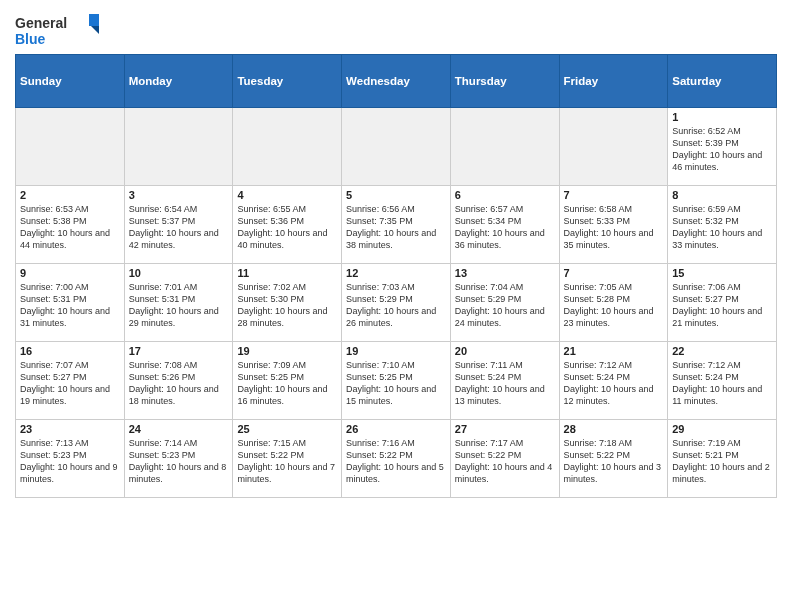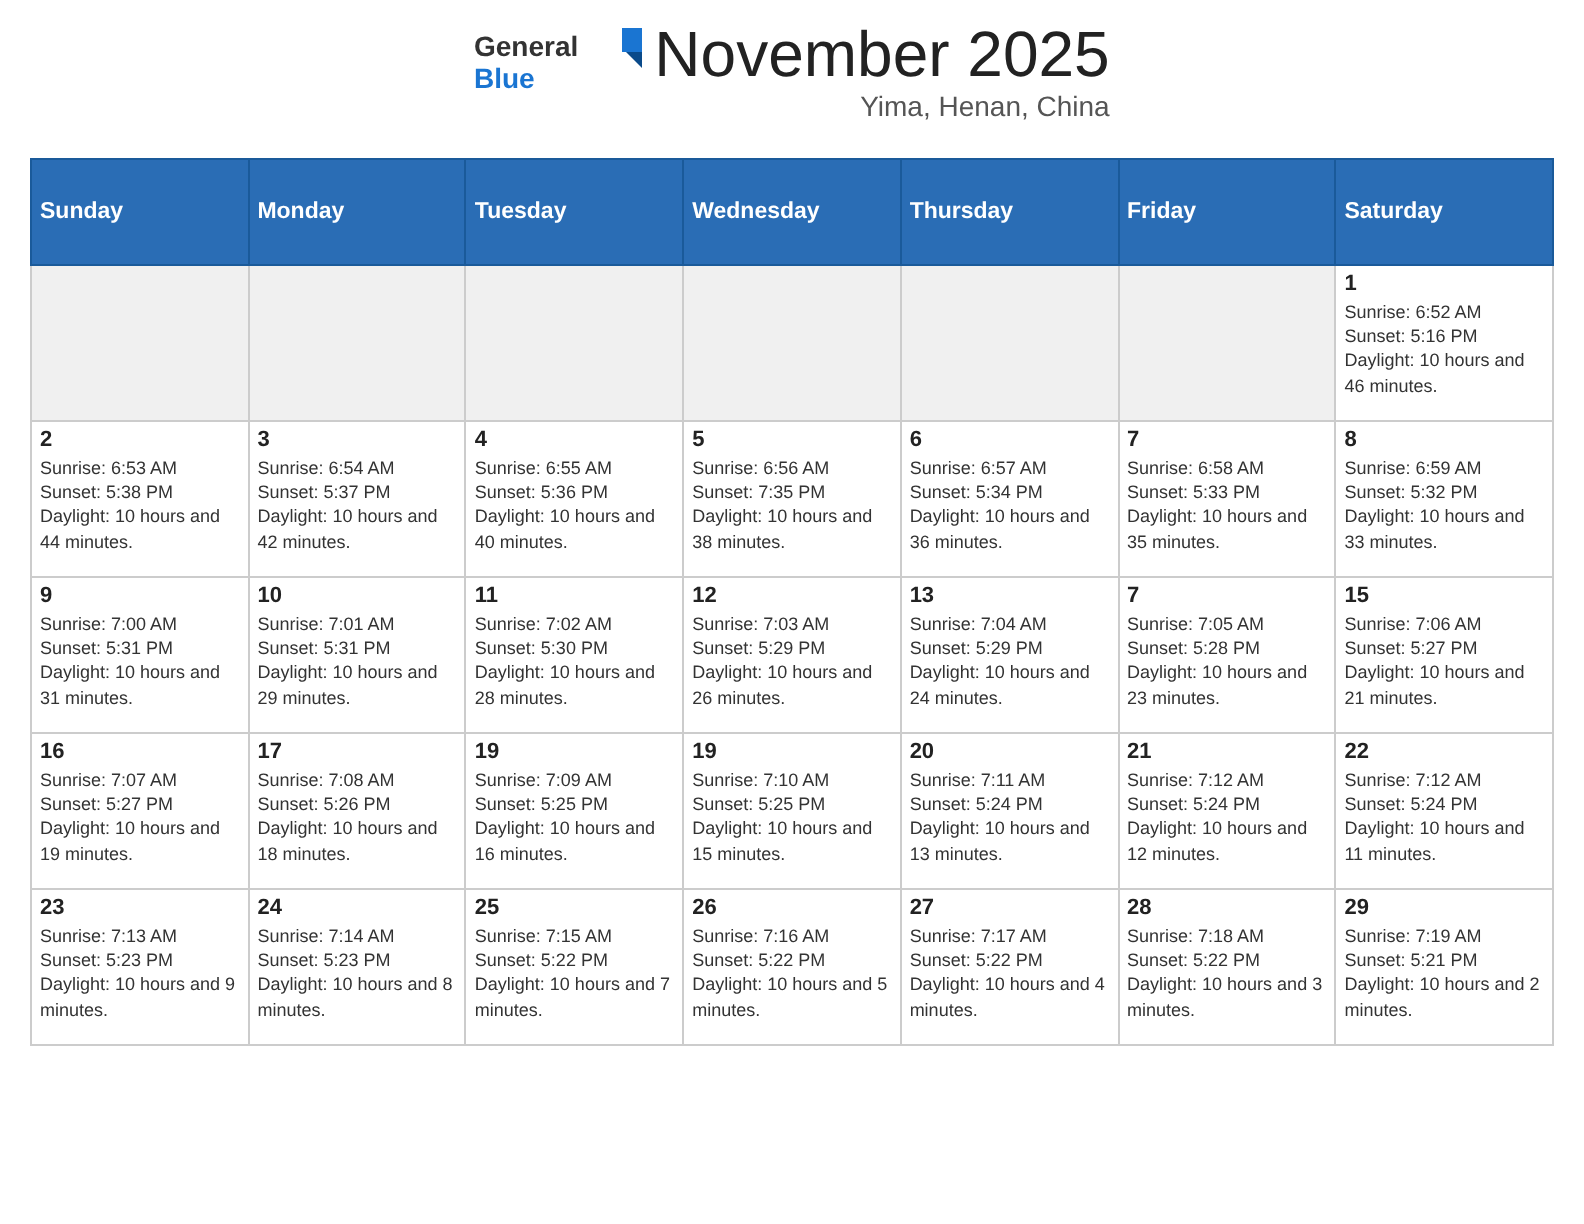--- a/index.html
+++ b/index.html
@@ -10,23 +10,23 @@
       min-height: 612px;
       overflow: hidden;
     }
     .page {
       width: 792px;
       background: #fff;
       padding: 10px 15px 10px 15px;
     }
     .header {
       display: flex;
-      justify-content: center;
+      justify-content: space-between;
       align-items: flex-start;
-      margin-bottom: 18px;
+      margin-bottom: 2px;
     }
     .logo {
       display: flex;
       align-items: center;
       gap: 4px;
     }
     .title-block {
       text-align: right;
     }
     .cal-title {
@@ -87,24 +87,20 @@
 <div class="page">
   <div class="header">
     <div class="logo">
   <svg width="90" height="42" viewBox="0 0 90 42" xmlns="http://www.w3.org/2000/svg">
     <text x="0" y="18" font-size="14" font-weight="bold" fill="#333" font-family="Arial">General</text>
     <text x="0" y="34" font-size="14" font-weight="bold" fill="#1a75d2" font-family="Arial">Blue</text>
     <polygon points="74,4 84,4 84,16 74,16" fill="#1a75d2"></polygon>
     <polygon points="76,16 84,16 84,24" fill="#0a4a8a"></polygon>
   </svg>
 </div>
-    <div class="title-block">
-      <div class="cal-title">November 2025</div>
-      <div class="cal-subtitle">Yima, Henan, China</div>
-    </div>
   </div>
 
   <table class="calendar">
     <thead>
       <tr>
         <th>Sunday</th>
         <th>Monday</th>
         <th>Tuesday</th>
         <th>Wednesday</th>
         <th>Thursday</th>
@@ -116,21 +112,21 @@
     <tr>
           <td class="empty"></td>
           <td class="empty"></td>
           <td class="empty"></td>
           <td class="empty"></td>
           <td class="empty"></td>
           <td class="empty"></td>
           <td>
             <span class="day-num">1</span>
             <div class="day-info">Sunrise: 6:52 AM
-Sunset: 5:16 PM
+Sunset: 5:39 PM
 Daylight: 10 hours
 and 46 minutes.</div>
           </td>
         </tr>
         <tr>
           <td>
             <span class="day-num">2</span>
             <div class="day-info">Sunrise: 6:53 AM
 Sunset: 5:38 PM
 Daylight: 10 hours

